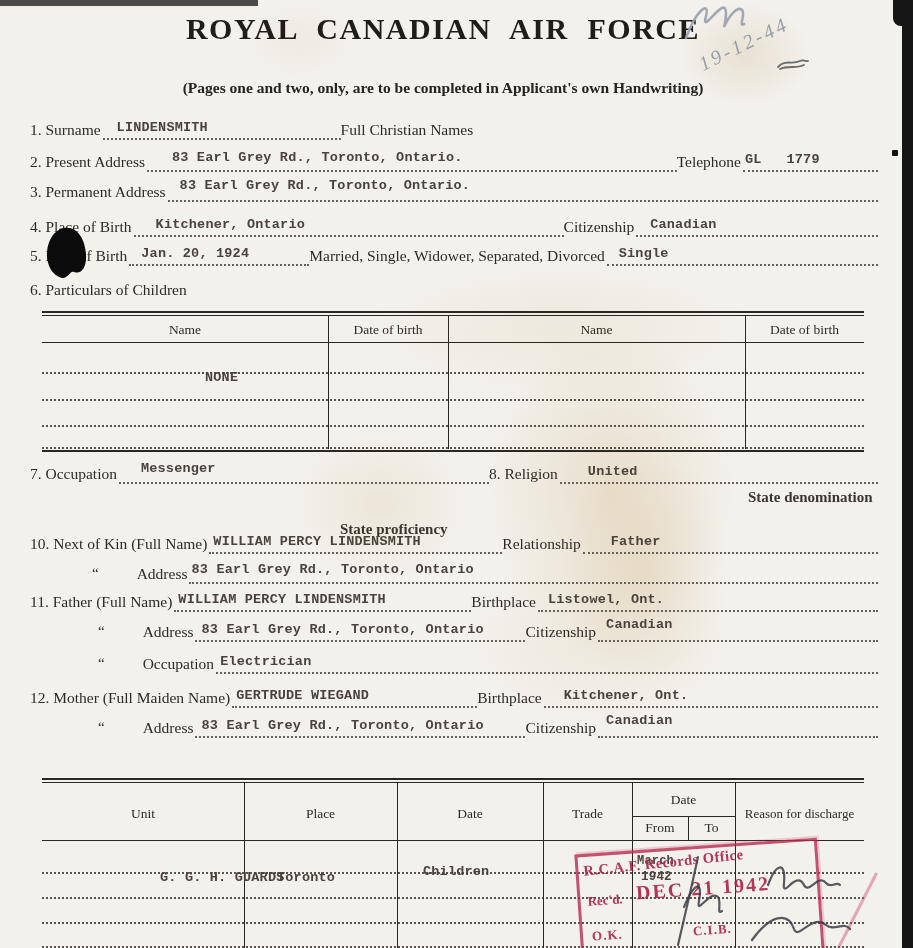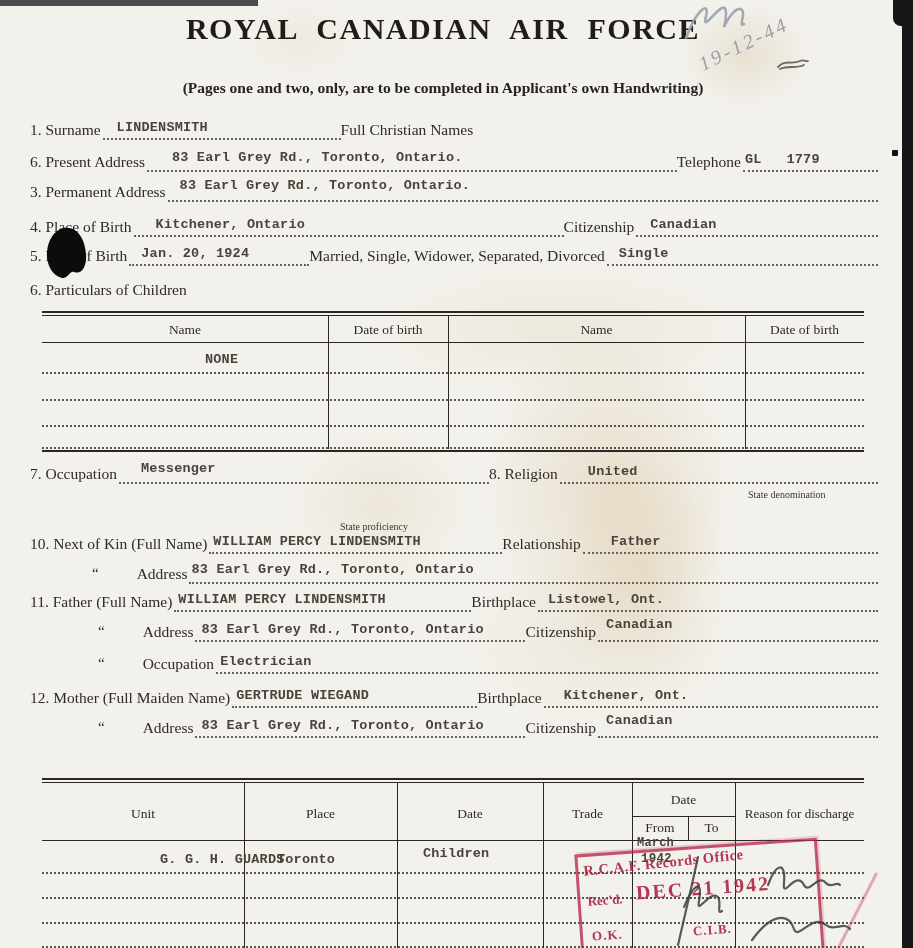--- a/index.html
+++ b/index.html
@@ -23,23 +23,23 @@
   .hdr-sub{position:absolute;left:0;top:50px;width:886px;text-align:center;font-size:18px;font-weight:bold;
            letter-spacing:1px;color:#27241f;z-index:2;}
   .hdr-note{position:absolute;left:0;top:79px;width:886px;text-align:center;font-size:15.5px;font-weight:bold;color:#27241f;z-index:2;}
 
   .frow{position:absolute;left:30px;right:35px;height:24px;display:flex;align-items:flex-end;z-index:2;}
   .plabel{font-size:15.5px;color:#2e2a25;white-space:nowrap;padding:0 2px 1px 0;}
   .dot{position:relative;border-bottom:2px dotted #66625a;height:100%;}
   .grow{flex:1 1 auto;}
   .val{position:absolute;bottom:3px;white-space:pre;}
   .tw{font-family:"Liberation Mono","DejaVu Sans Mono",monospace;font-size:13.5px;font-weight:700;
-      color:#49433b;letter-spacing:0.2px;}
+      color:#49433b;letter-spacing:0.2px;margin-top:18px;}
   .sheading{position:absolute;left:30px;font-size:15.5px;color:#2e2a25;z-index:2;}
-  .smallnote{position:absolute;font-size:10px;color:#3a362f;z-index:2;}
+  .smallnote{position:absolute;font-size:15px;color:#3a362f;z-index:2;font-weight:bold;}
   .ditto{font-size:15px;color:#2e2a25;padding-bottom:2px;}
 
   .tbl{position:absolute;left:42px;width:822px;z-index:2;}
   .tline{position:absolute;left:0;right:0;border-top:2px solid #2b2721;}
   .thin{border-top-width:1.5px;}
   .vline{position:absolute;border-left:1.5px solid #2b2721;}
   .drow{position:absolute;left:0;right:0;border-top:2px dotted #59544c;}
   .th{position:absolute;font-size:13.5px;color:#2e2a24;text-align:center;white-space:nowrap;}
   .cellval{position:absolute;white-space:pre;}
 
@@ -83,21 +83,21 @@
 
   <div class="frow" style="top:116px">
     <span class="plabel">1. Surname</span>
     <span class="dot" style="flex:0 0 238px">
       <span class="tw val" style="left:14px">LINDENSMITH</span>
     </span>
     <span class="plabel">Full Christian Names</span>
   </div>
 
   <div class="frow" style="top:148px">
-    <span class="plabel">6. Present Address</span>
+    <span class="plabel">2. Present Address</span>
     <span class="dot grow">
       <span class="tw val" style="left:25px;bottom:5px">83 Earl Grey Rd., Toronto, Ontario.</span>
     </span>
     <span class="plabel">Telephone</span>
     <span class="dot" style="flex:0 0 135px">
       <span class="tw val" style="left:2px">GL   1779</span>
     </span>
   </div>
 
   <div class="frow" style="top:178px">

